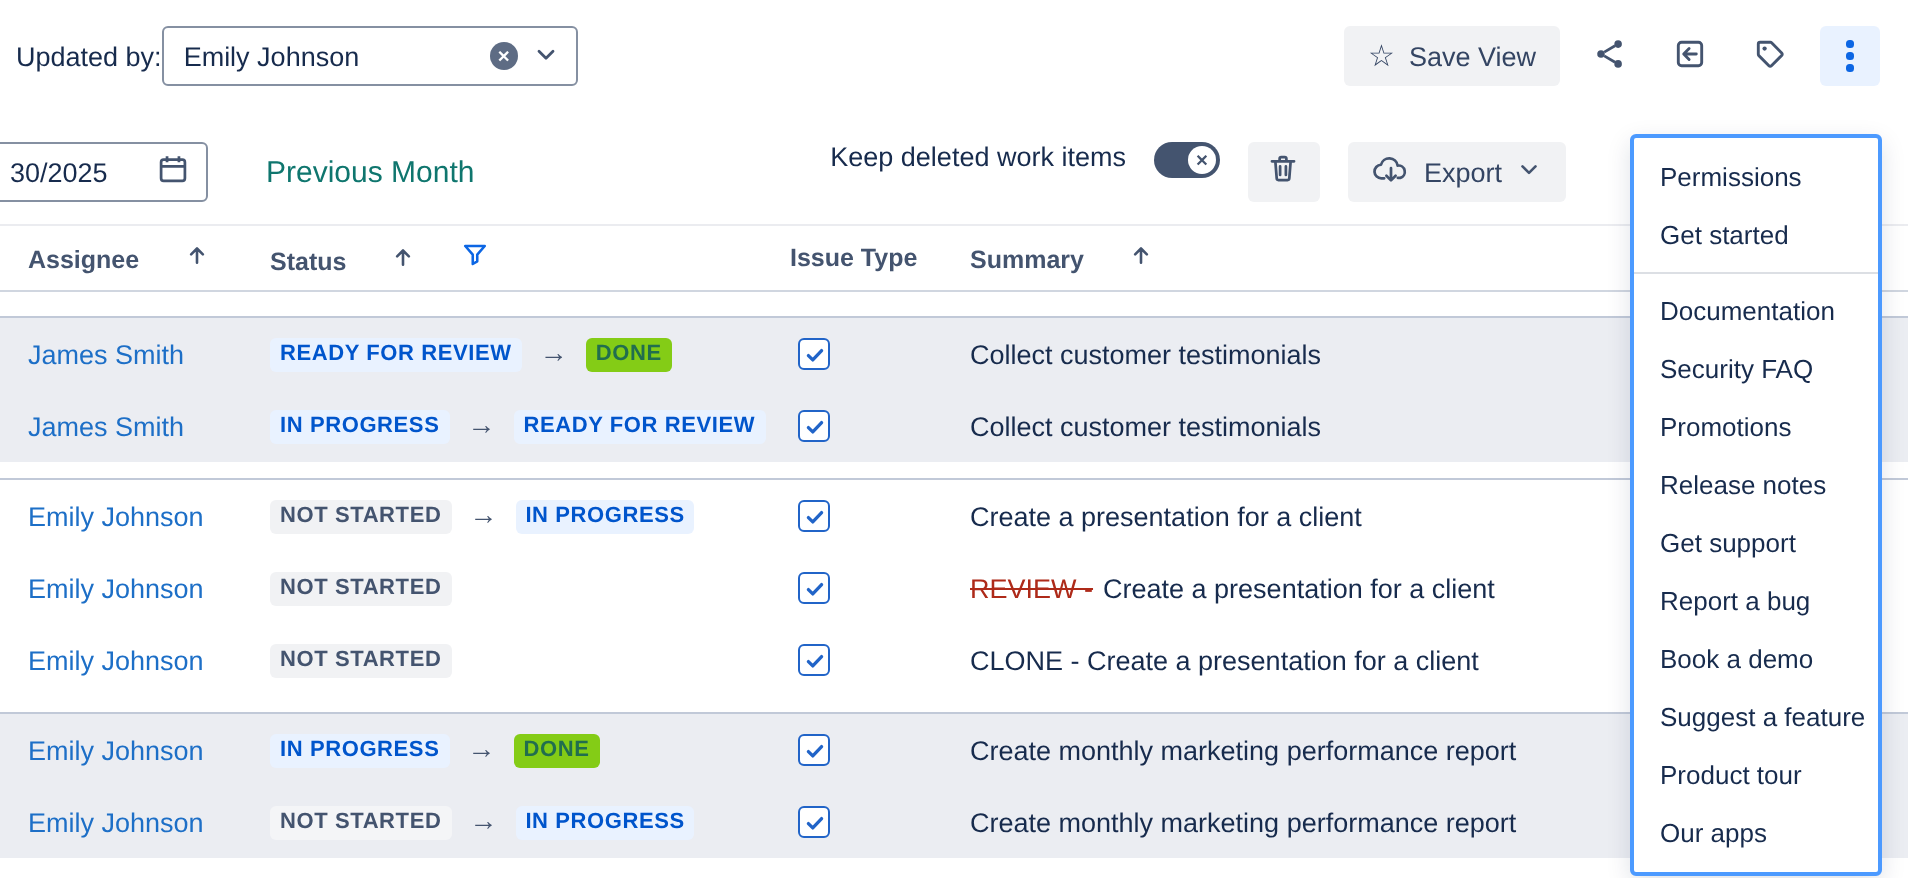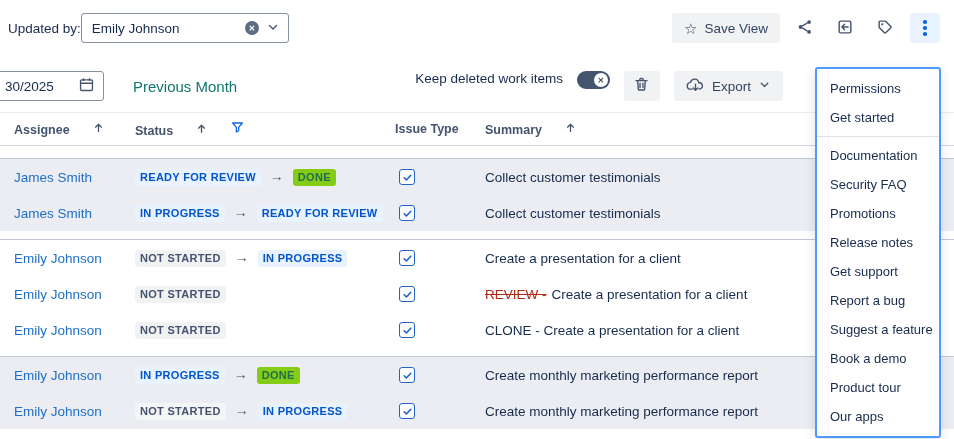--- a/index.html
+++ b/index.html
@@ -341,17 +341,17 @@
 <div class="menu">
   <div class="menu-item">Permissions</div>
   <div class="menu-item">Get started</div>
   <div class="menu-divider"></div>
   <div class="menu-item">Documentation</div>
   <div class="menu-item">Security FAQ</div>
   <div class="menu-item">Promotions</div>
   <div class="menu-item">Release notes</div>
   <div class="menu-item">Get support</div>
   <div class="menu-item">Report a bug</div>
+  <div class="menu-item">Book a demo</div>
   <div class="menu-item">Suggest a feature</div>
-  <div class="menu-item">Book a demo</div>
   <div class="menu-item">Product tour</div>
   <div class="menu-item">Our apps</div>
 </div>
 
 </body></html>

